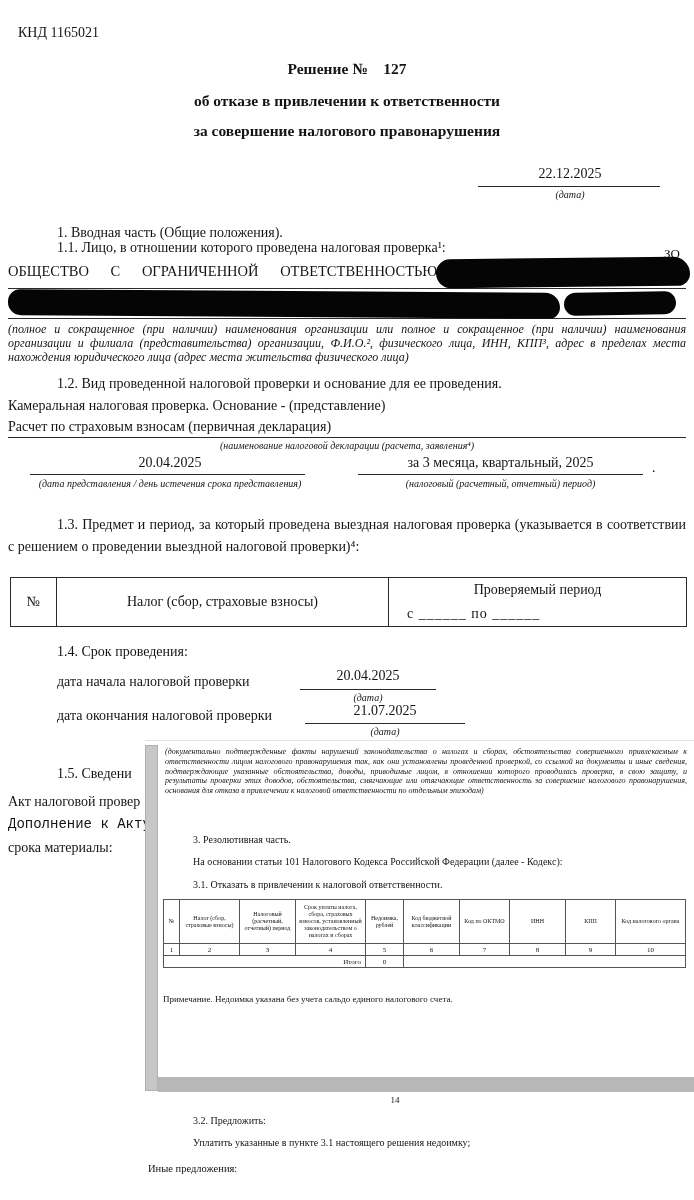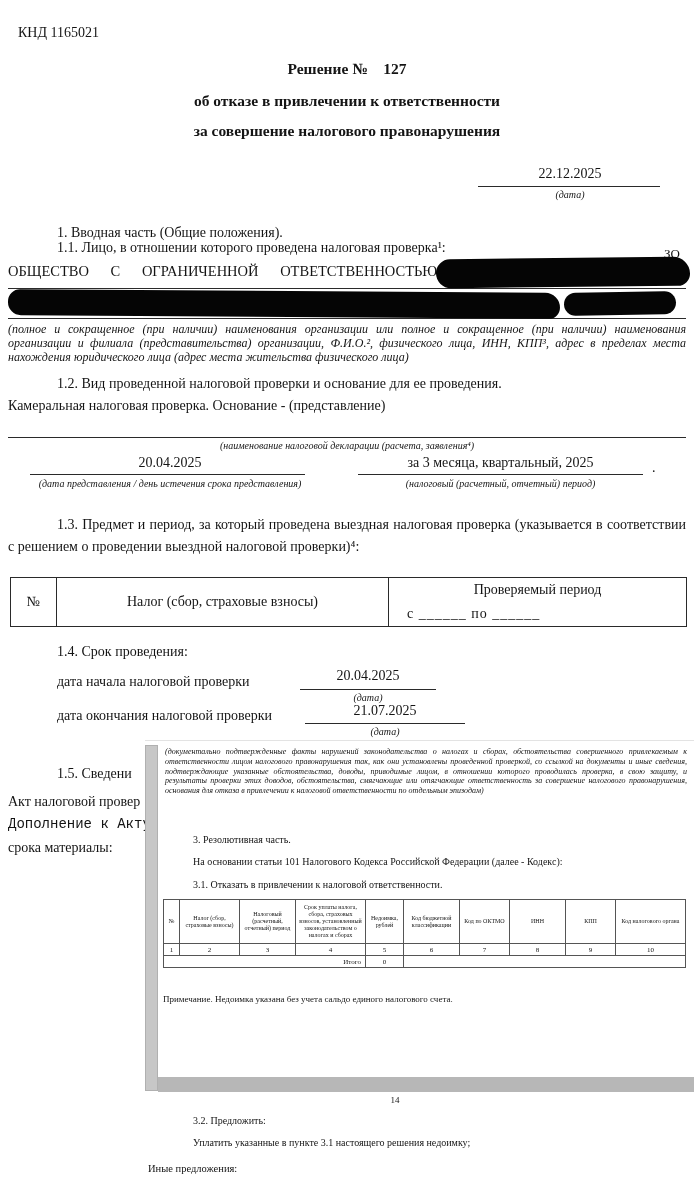--- a/index.html
+++ b/index.html
@@ -74,20 +74,21 @@
   <div class="rule" style="left:8px; top:318px; width:678px;"></div>
 
   <div class="blob" style="left:436px; top:258px; width:254px; height:29px; border-radius:15px 18px 13px 16px; transform:rotate(-0.6deg);"></div>
   <div class="blob" style="left:8px; top:291px; width:552px; height:26px; border-radius:13px 16px 12px 14px; transform:rotate(0.4deg);"></div>
   <div class="blob" style="left:564px; top:292px; width:112px; height:23px; border-radius:12px; transform:rotate(-1deg);"></div>
 
   <div class="abs just cap11" style="left:8px; top:322px; width:678px; line-height:14px;">(полное и сокращенное (при наличии) наименования организации или полное и сокращенное (при наличии) наименования организации и филиала (представительства) организации, Ф.И.О.², физического лица, ИНН, КПП³, адрес в пределах места нахождения юридического лица (адрес места жительства физического лица)</div>
 
   <div class="abs" style="left:57px; top:376px;">1.2. Вид проведенной налоговой проверки и основание для ее проведения.</div>
   <div class="abs" style="left:8px; top:398px;">Камеральная налоговая проверка. Основание - (представление)</div>
+  <div class="abs" style="left:8px; top:419px;">Расчет по страховым взносам (первичная декларация)</div>
   <div class="rule" style="left:8px; top:437px; width:678px;"></div>
   <div class="abs ctr cap" style="left:0; top:440px; width:694px;">(наименование налоговой декларации (расчета, заявления⁴)</div>
 
   <div class="abs ctr" style="left:35px; top:455px; width:270px;">20.04.2025</div>
   <div class="rule" style="left:30px; top:474px; width:275px;"></div>
   <div class="abs ctr cap" style="left:35px; top:478px; width:270px; line-height:12px;">(дата представления / день истечения срока представления)</div>
 
   <div class="abs ctr" style="left:358px; top:455px; width:285px;">за 3 месяца, квартальный, 2025</div>
   <div class="rule" style="left:358px; top:474px; width:285px;"></div>
   <div class="abs ctr cap" style="left:358px; top:478px; width:285px; line-height:12px;">(налоговый (расчетный, отчетный) период)</div>

